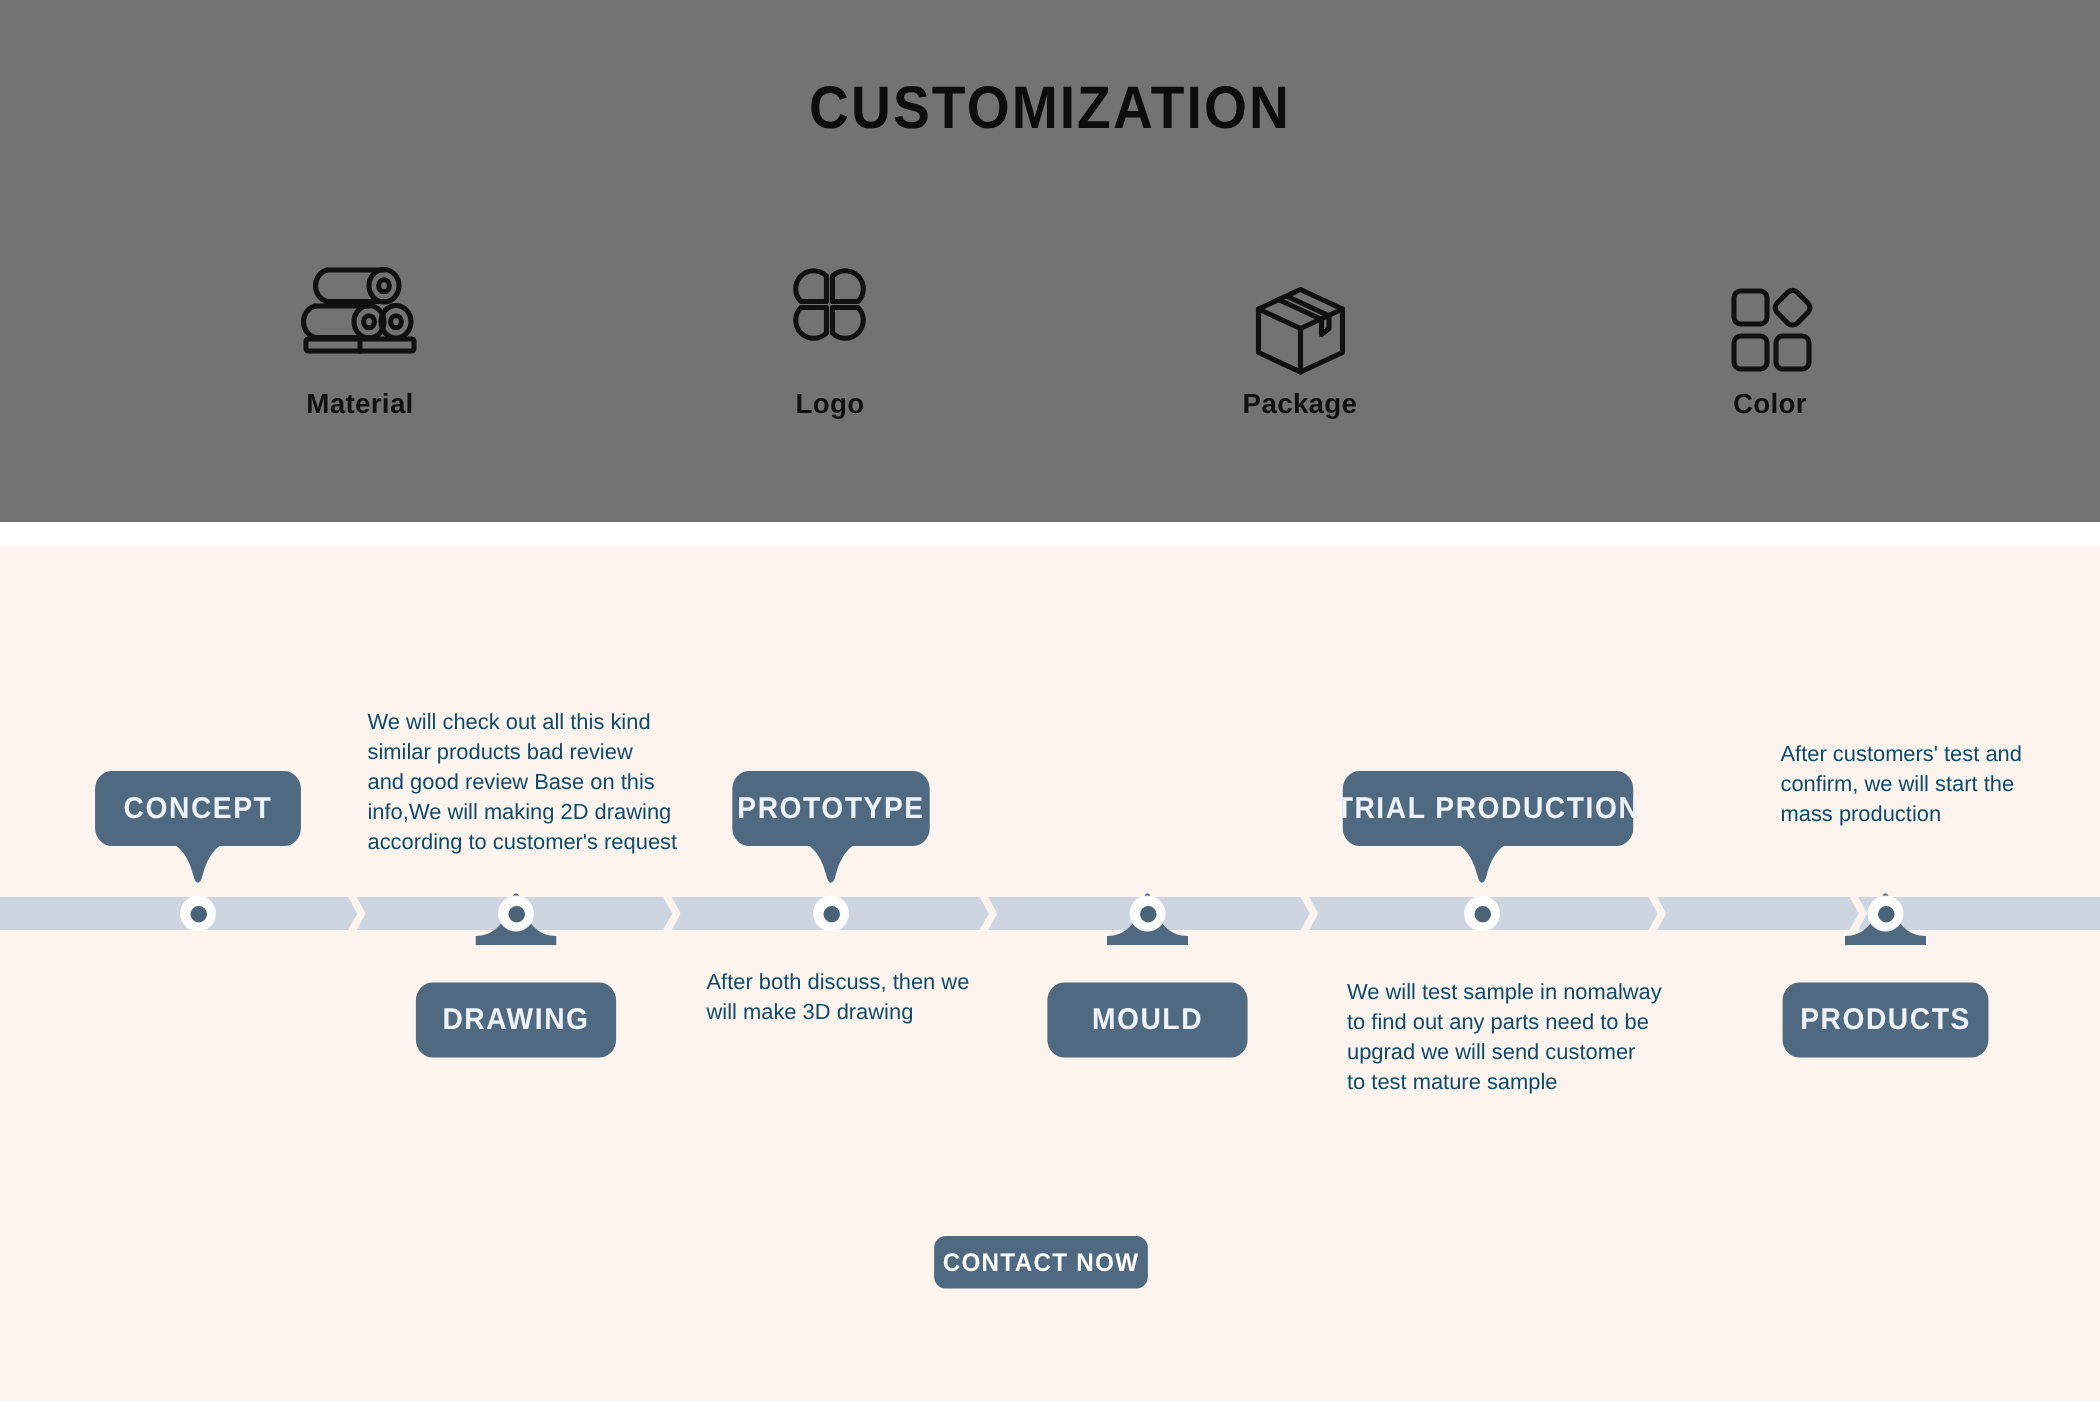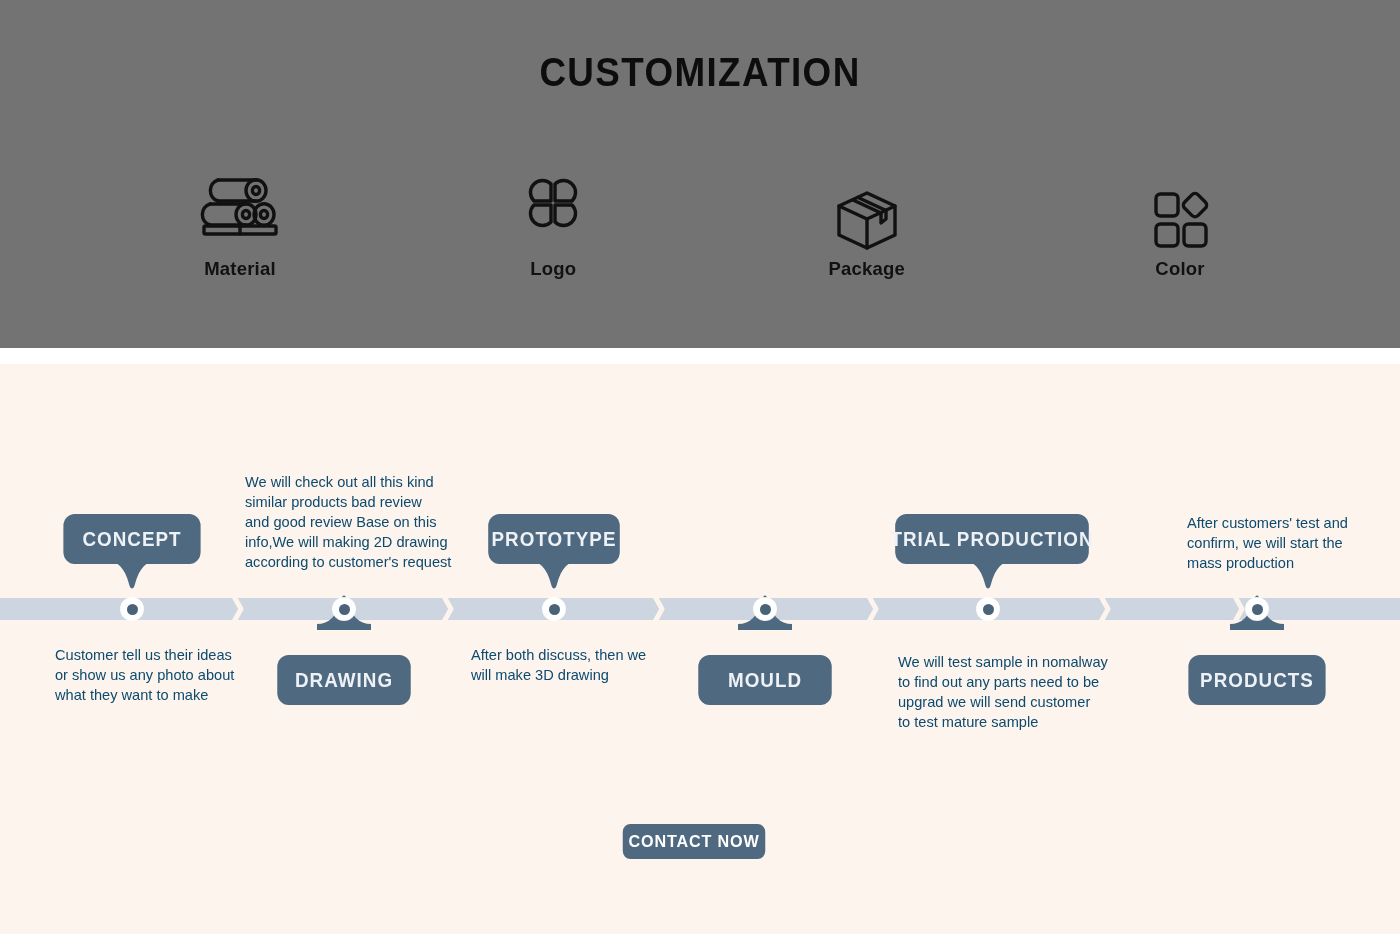--- a/index.html
+++ b/index.html
@@ -294,23 +294,20 @@
   </div>
 
   <div class="tl-tail" style="left:132px; top:190px">
     <svg width="54" height="44" viewBox="0 0 54 44">
       <path d="M0 0 H54 V6 C42 6 34 14 30 30 C28.6 36 25.4 36 24 30 C20 14 12 6 0 6 Z" fill="#4f6a80"></path>
     </svg>
   </div>
   <div class="tl-badge" style="left:59px; top:150px; width:146px">
     <span>CONCEPT</span>
   </div>
-  <div class="tl-note" style="left:55px; top:281px; width:200px">Customer tell us their ideas
-or show us any photo about
-what they want to make</div>
 
   <div class="tl-tail" style="left:344px; top:222px">
     <svg width="54" height="44" viewBox="0 0 54 44">
       <path d="M0 44 H54 V38 C42 38 34 30 30 14 C28.6 8 25.4 8 24 14 C20 30 12 38 0 38 Z" fill="#4f6a80"></path>
     </svg>
   </div>
   <div class="tl-badge" style="left:273px; top:291px; width:142px">
     <span>DRAWING</span>
   </div>
   <div class="tl-note" style="left:245px; top:108px; width:215px">We will check out all this kind
@@ -353,21 +350,21 @@
 to test mature sample</div>
 
   <div class="tl-tail" style="left:1257px; top:222px">
     <svg width="54" height="44" viewBox="0 0 54 44">
       <path d="M0 44 H54 V38 C42 38 34 30 30 14 C28.6 8 25.4 8 24 14 C20 30 12 38 0 38 Z" fill="#4f6a80"></path>
     </svg>
   </div>
   <div class="tl-badge" style="left:1184px; top:291px; width:146px">
     <span>PRODUCTS</span>
   </div>
-  <div class="tl-note" style="left:1187px; top:149px; width:200px">After customers' test and
+  <div class="tl-note" style="left:1187px; top:129px; width:200px">After customers' test and
 confirm, we will start the
 mass production</div>
 
   <div class="tl-node" style="left:132px"></div>
   <div class="tl-node" style="left:344px"></div>
   <div class="tl-node" style="left:554px"></div>
   <div class="tl-node" style="left:765px"></div>
   <div class="tl-node" style="left:988px"></div>
   <div class="tl-node" style="left:1257px"></div>
 

